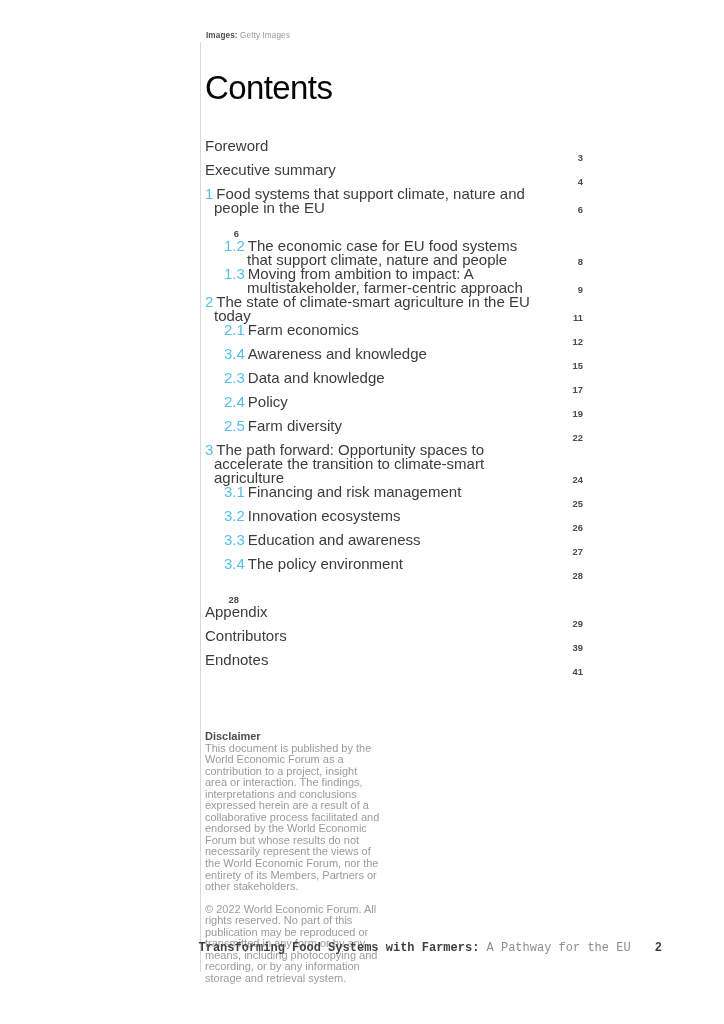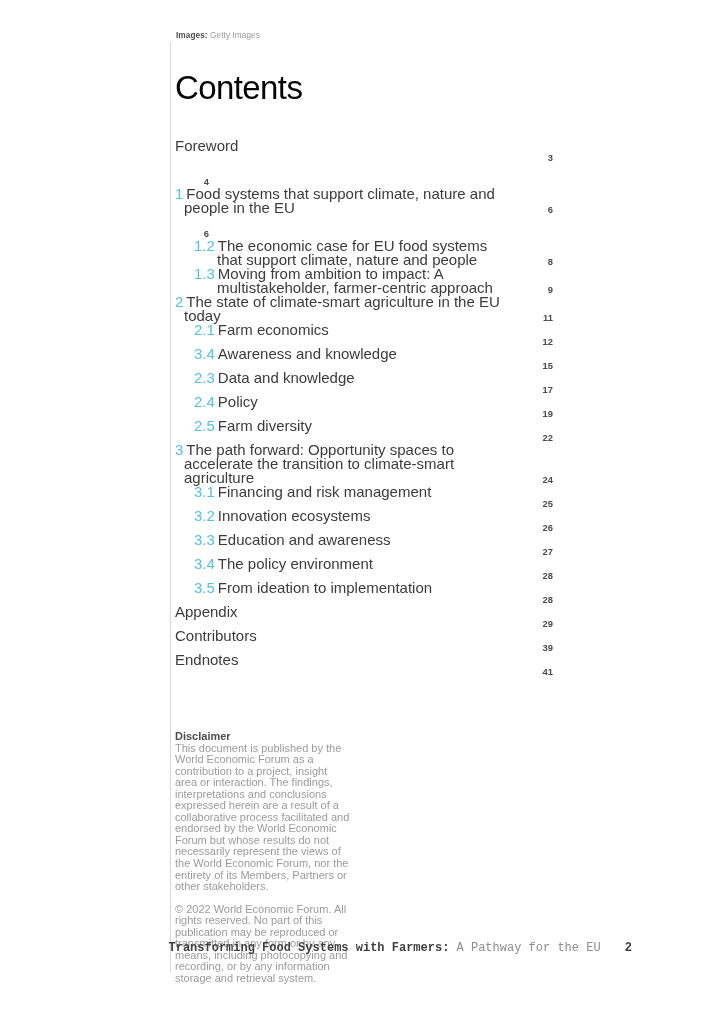--- a/index.html
+++ b/index.html
@@ -7,20 +7,21 @@
     padding: 0;
     background: #ffffff;
   }
   .page {
     position: relative;
     width: 676px;
     height: 1024px;
     background: #ffffff;
     font-family: "Liberation Sans", sans-serif;
     overflow: hidden;
+    margin-left: 30px;
   }
   .edge-rule {
     position: absolute;
     left: 170px;
     top: 42px;
     width: 1px;
     height: 930px;
     background: #d8d8d8;
   }
   .credit {
@@ -147,20 +148,21 @@
   </div>
 
   <div class="page-title">Contents</div>
 
   <div class="toc" id="toc-list">
       <div class="toc-row lvl0">
         <div class="toc-entry"><span class="toc-text">Foreword</span></div>
         <div class="toc-page">3</div>
       </div>
       <div class="toc-row lvl0">
+        <div class="toc-entry"><span class="toc-text">Executive summary</span></div>
         <div class="toc-page">4</div>
       </div>
       <div class="toc-row lvl1">
         <div class="toc-entry"><span class="toc-num">1</span><span class="toc-text">Food systems that support climate, nature and people in the EU</span></div>
         <div class="toc-page">6</div>
       </div>
       <div class="toc-row lvl2">
         <div class="toc-page">6</div>
       </div>
       <div class="toc-row lvl2">
@@ -209,21 +211,20 @@
       </div>
       <div class="toc-row lvl2">
         <div class="toc-entry"><span class="toc-num">3.3</span><span class="toc-text">Education and awareness</span></div>
         <div class="toc-page">27</div>
       </div>
       <div class="toc-row lvl2">
         <div class="toc-entry"><span class="toc-num">3.4</span><span class="toc-text">The policy environment</span></div>
         <div class="toc-page">28</div>
       </div>
       <div class="toc-row lvl2">
-        <div class="toc-entry"><span class="toc-num">3.5</span><span class="toc-text">From ideation to implementation</span></div>
         <div class="toc-page">28</div>
       </div>
       <div class="toc-row lvl0">
         <div class="toc-entry"><span class="toc-text">Appendix</span></div>
         <div class="toc-page">29</div>
       </div>
       <div class="toc-row lvl0">
         <div class="toc-entry"><span class="toc-text">Contributors</span></div>
         <div class="toc-page">39</div>
       </div>

